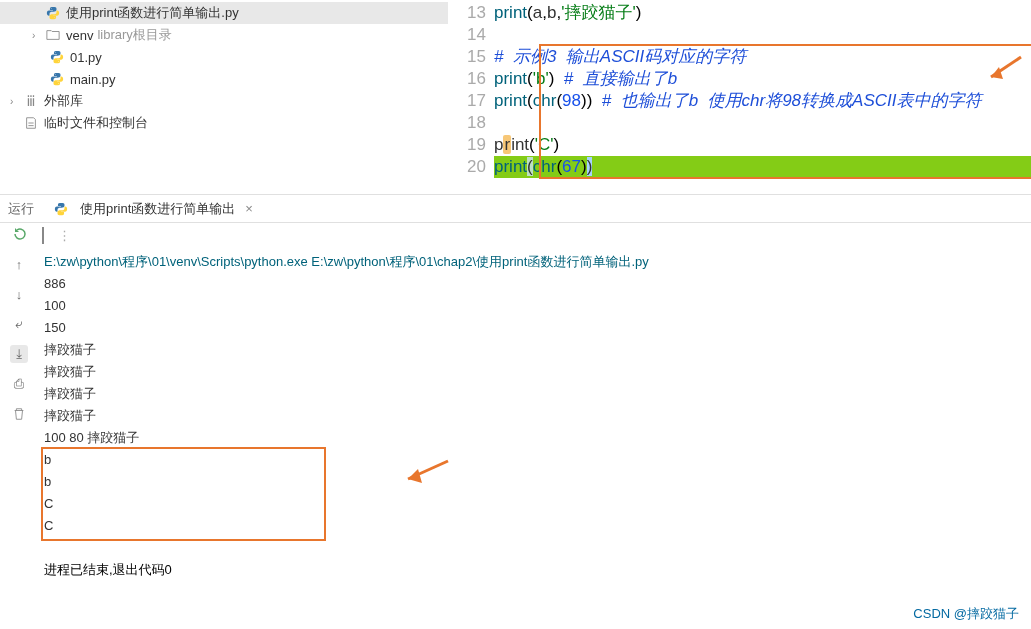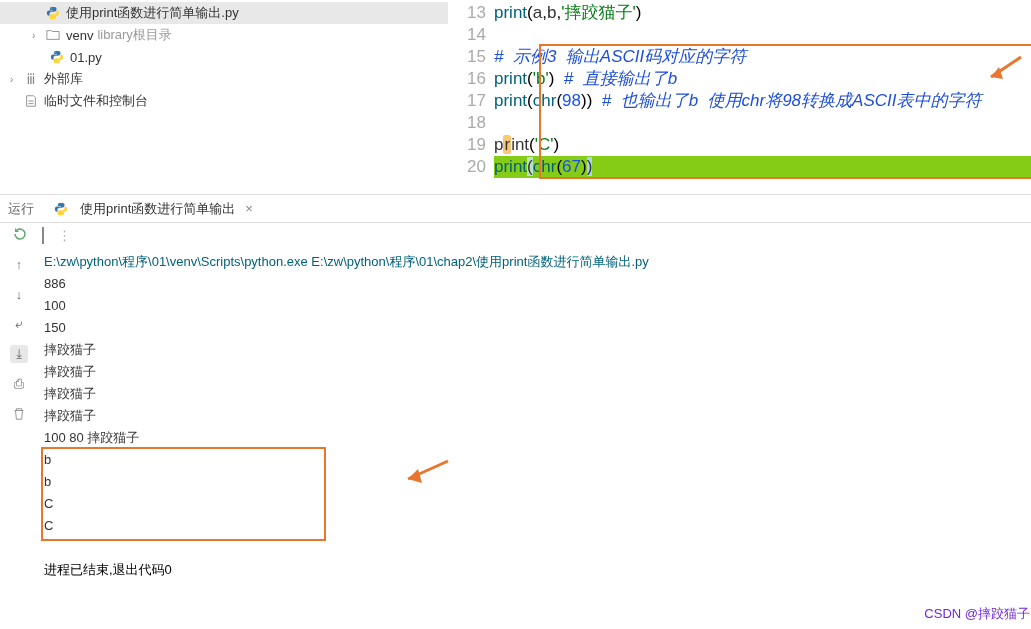--- a/index.html
+++ b/index.html
@@ -47,21 +47,21 @@
 .run-ctrl{width:38px;display:flex;flex-direction:column;align-items:center;padding-top:8px;gap:12px;color:#666}
 .run-ctrl .ic{width:18px;height:18px;display:flex;align-items:center;justify-content:center;cursor:pointer}
 .stop-sq{width:12px;height:12px;border:1px solid #888}
 
 .console{flex:1;font-family:"JetBrains Mono",Consolas,monospace;font-size:13px;line-height:22px;padding:4px 6px;position:relative;overflow:hidden}
 .console .cmd{color:#00627a}
 .console .exitline{color:#000}
 .orange-box-con{position:absolute;left:3px;top:200px;width:285px;height:94px;border:2px solid #e8762d;pointer-events:none}
 .arrow-con{position:absolute;left:360px;top:210px;width:55px;height:30px;pointer-events:none}
 
-.watermark{position:absolute;right:1px;bottom:6px;color:#6d28d9;font-size:13px;pointer-events:none}
+.watermark{position:absolute;right:12px;bottom:6px;color:#0369a1;font-size:13px;pointer-events:none}
 .tb-top{display:flex;align-items:center;height:24px;padding-left:12px;gap:14px;color:#888}
 </style>
 </head>
 <body>
 
 <div class="ide">
   <div class="top">
     <div class="tree">
       <div class="tree-row sel ind2">
         <span class="ficon py-ic">
@@ -83,20 +83,29 @@
         <span class="dim">library根目录</span>
       </div>
       <div class="tree-row ind1">
         <span class="ficon py-ic">
           <svg viewBox="0 0 16 16">
               <path fill="#3776ab" d="M8 1c-2 0-3.5.2-3.5 2v1.5h3.5v.5H3.5C1.5 5 1 6.5 1 8s.5 3 2.5 3H4V9c0-2 1.5-2.5 3.5-2.5h1c2 0 3.5-.5 3.5-2.5V3c0-1.8-1.5-2-4-2zM6 2.5a.5.5 0 110 1 .5.5 0 010-1z"></path>
               <path fill="#ffd43b" d="M8 15c2 0 3.5-.2 3.5-2v-1.5H8V11h4.5c2 0 2.5-1.5 2.5-3s-.5-3-2.5-3H12v2c0 2-1.5 2.5-3.5 2.5h-1C5.5 9.5 4 10 4 12v1c0 1.8 1.5 2 4 2zm2-1.5a.5.5 0 110-1 .5.5 0 010 1z"></path>
             </svg>
         </span>
         <span>01.py</span>
+      </div>
+      <div class="tree-row ind1">
+        <span class="ficon py-ic">
+          <svg viewBox="0 0 16 16">
+              <path fill="#3776ab" d="M8 1c-2 0-3.5.2-3.5 2v1.5h3.5v.5H3.5C1.5 5 1 6.5 1 8s.5 3 2.5 3H4V9c0-2 1.5-2.5 3.5-2.5h1c2 0 3.5-.5 3.5-2.5V3c0-1.8-1.5-2-4-2zM6 2.5a.5.5 0 110 1 .5.5 0 010-1z"></path>
+              <path fill="#ffd43b" d="M8 15c2 0 3.5-.2 3.5-2v-1.5H8V11h4.5c2 0 2.5-1.5 2.5-3s-.5-3-2.5-3H12v2c0 2-1.5 2.5-3.5 2.5h-1C5.5 9.5 4 10 4 12v1c0 1.8 1.5 2 4 2zm2-1.5a.5.5 0 110-1 .5.5 0 010 1z"></path>
+            </svg>
+        </span>
+        <span>main.py</span>
       </div>
       <div class="tree-row ind3" style="padding-left:10px">
         <span class="chev">›</span>
         <span class="ficon lib-ic">ⅲ</span>
         <span>外部库</span>
       </div>
       <div class="tree-row ind3" style="padding-left:22px">
         <span class="ficon" style="color:#888">
           <svg width="14" height="14" viewBox="0 0 16 16">
               <path fill="none" stroke="#888" d="M3 2h8l2 2v10H3z"></path>

